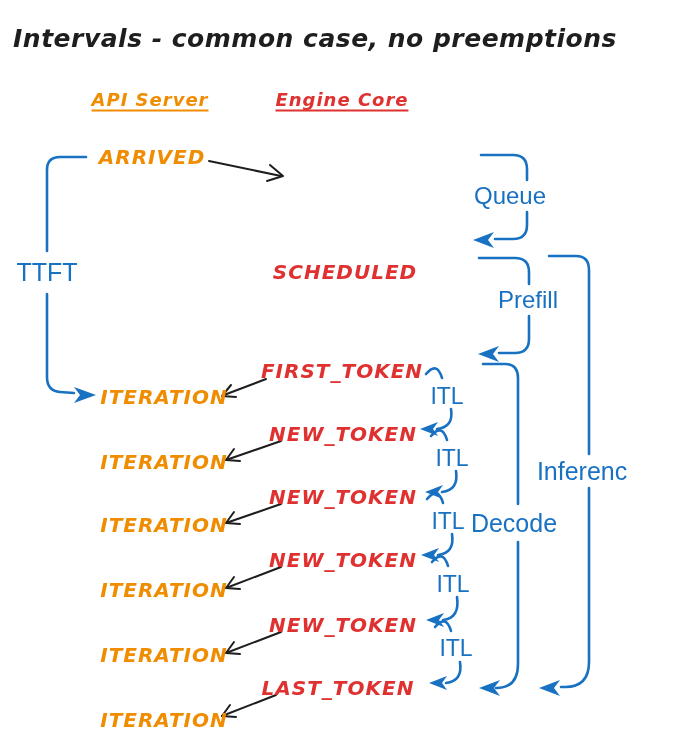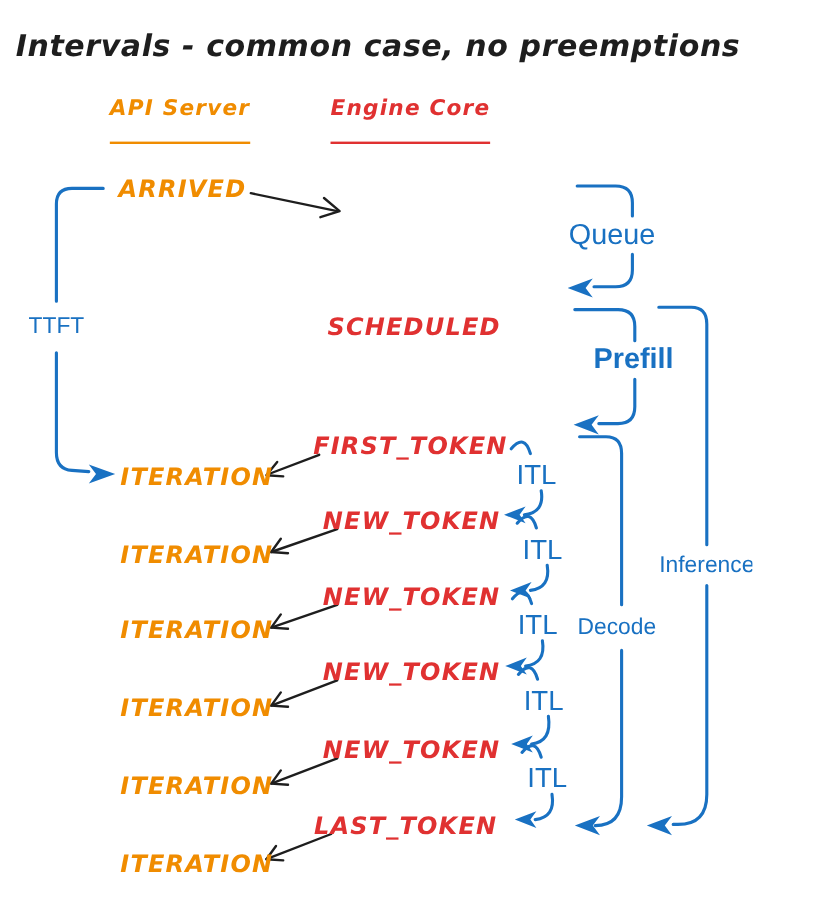--- a/index.html
+++ b/index.html
@@ -5,28 +5,28 @@
   html,body{margin:0;padding:0;background:#ffffff;}
   #stage{
     position:relative;width:627px;height:750px;background:#ffffff;
     overflow:hidden;font-family:"DejaVu Sans",sans-serif;
   }
   #diagram-svg{position:absolute;left:0;top:0;}
   .lbl{position:absolute;transform:translate(-50%,-50%);white-space:nowrap;line-height:1;}
   
   .hand{font-family:"DejaVu Sans",sans-serif;font-style:italic;font-weight:bold;letter-spacing:1px;}
   .title{font-size:25px;color:#1e1e1e;letter-spacing:0.5px;}
-  .hdr{font-size:18px;padding-bottom:18px;border-bottom:2px solid currentColor;}
+  .hdr{font-size:18px;padding-bottom:1px;border-bottom:2px solid currentColor;}
   .ev{font-size:20px;}
   .ev-lg{font-size:23px;}
   .orange{color:#f08c00;}
   .red{color:#e03131;}
   
   .blue-lbl{font-family:"Liberation Sans","DejaVu Sans",sans-serif;color:#1971c2;font-size:24px;font-weight:400;}
-  .blue-lg{font-size:19px;}
+  .blue-lg{font-size:25px;}
   .itl{font-size:23px;}
 </style>
 </head>
 <body>
 
 <div id="stage">
 
   <svg id="diagram-svg" width="679" height="750" viewBox="0 0 679 750">
     <g stroke="#1e1e1e" stroke-width="2" fill="none" stroke-linecap="round" stroke-linejoin="round">
 
@@ -137,21 +137,21 @@
   <div class="lbl hand ev red" style="left:342px;top:371px;">FIRST_TOKEN</div>
   <div class="lbl hand ev red" style="left:345px;top:272px;">SCHEDULED</div>
   <div class="lbl hand ev red" style="left:343px;top:434px;">NEW_TOKEN</div>
   <div class="lbl hand ev red" style="left:343px;top:497px;">NEW_TOKEN</div>
   <div class="lbl hand ev red" style="left:343px;top:560px;">NEW_TOKEN</div>
   <div class="lbl hand ev red" style="left:343px;top:625px;">NEW_TOKEN</div>
   <div class="lbl hand ev red" style="left:338px;top:688px;">LAST_TOKEN</div>
 
   <div class="lbl blue-lbl blue-lg" style="left:47px;top:272px;">TTFT</div>
   <div class="lbl blue-lbl" style="left:510px;top:196px;">Queue</div>
-  <div class="lbl blue-lbl" style="left:528px;top:300px;font-weight:bold;">Prefill</div>
+  <div class="lbl blue-lbl" style="left:528px;top:300px;">Prefill</div>
   <div class="lbl blue-lbl itl" style="left:447px;top:396px;">ITL</div>
   <div class="lbl blue-lbl itl" style="left:452px;top:458px;">ITL</div>
   <div class="lbl blue-lbl itl" style="left:448px;top:521px;">ITL</div>
   <div class="lbl blue-lbl itl" style="left:453px;top:584px;">ITL</div>
   <div class="lbl blue-lbl itl" style="left:456px;top:648px;">ITL</div>
   <div class="lbl blue-lbl blue-lg" style="left:514px;top:523px;">Decode</div>
   <div class="lbl blue-lbl blue-lg" style="left:589px;top:471px;">Inference</div>
 
 </div>
 

